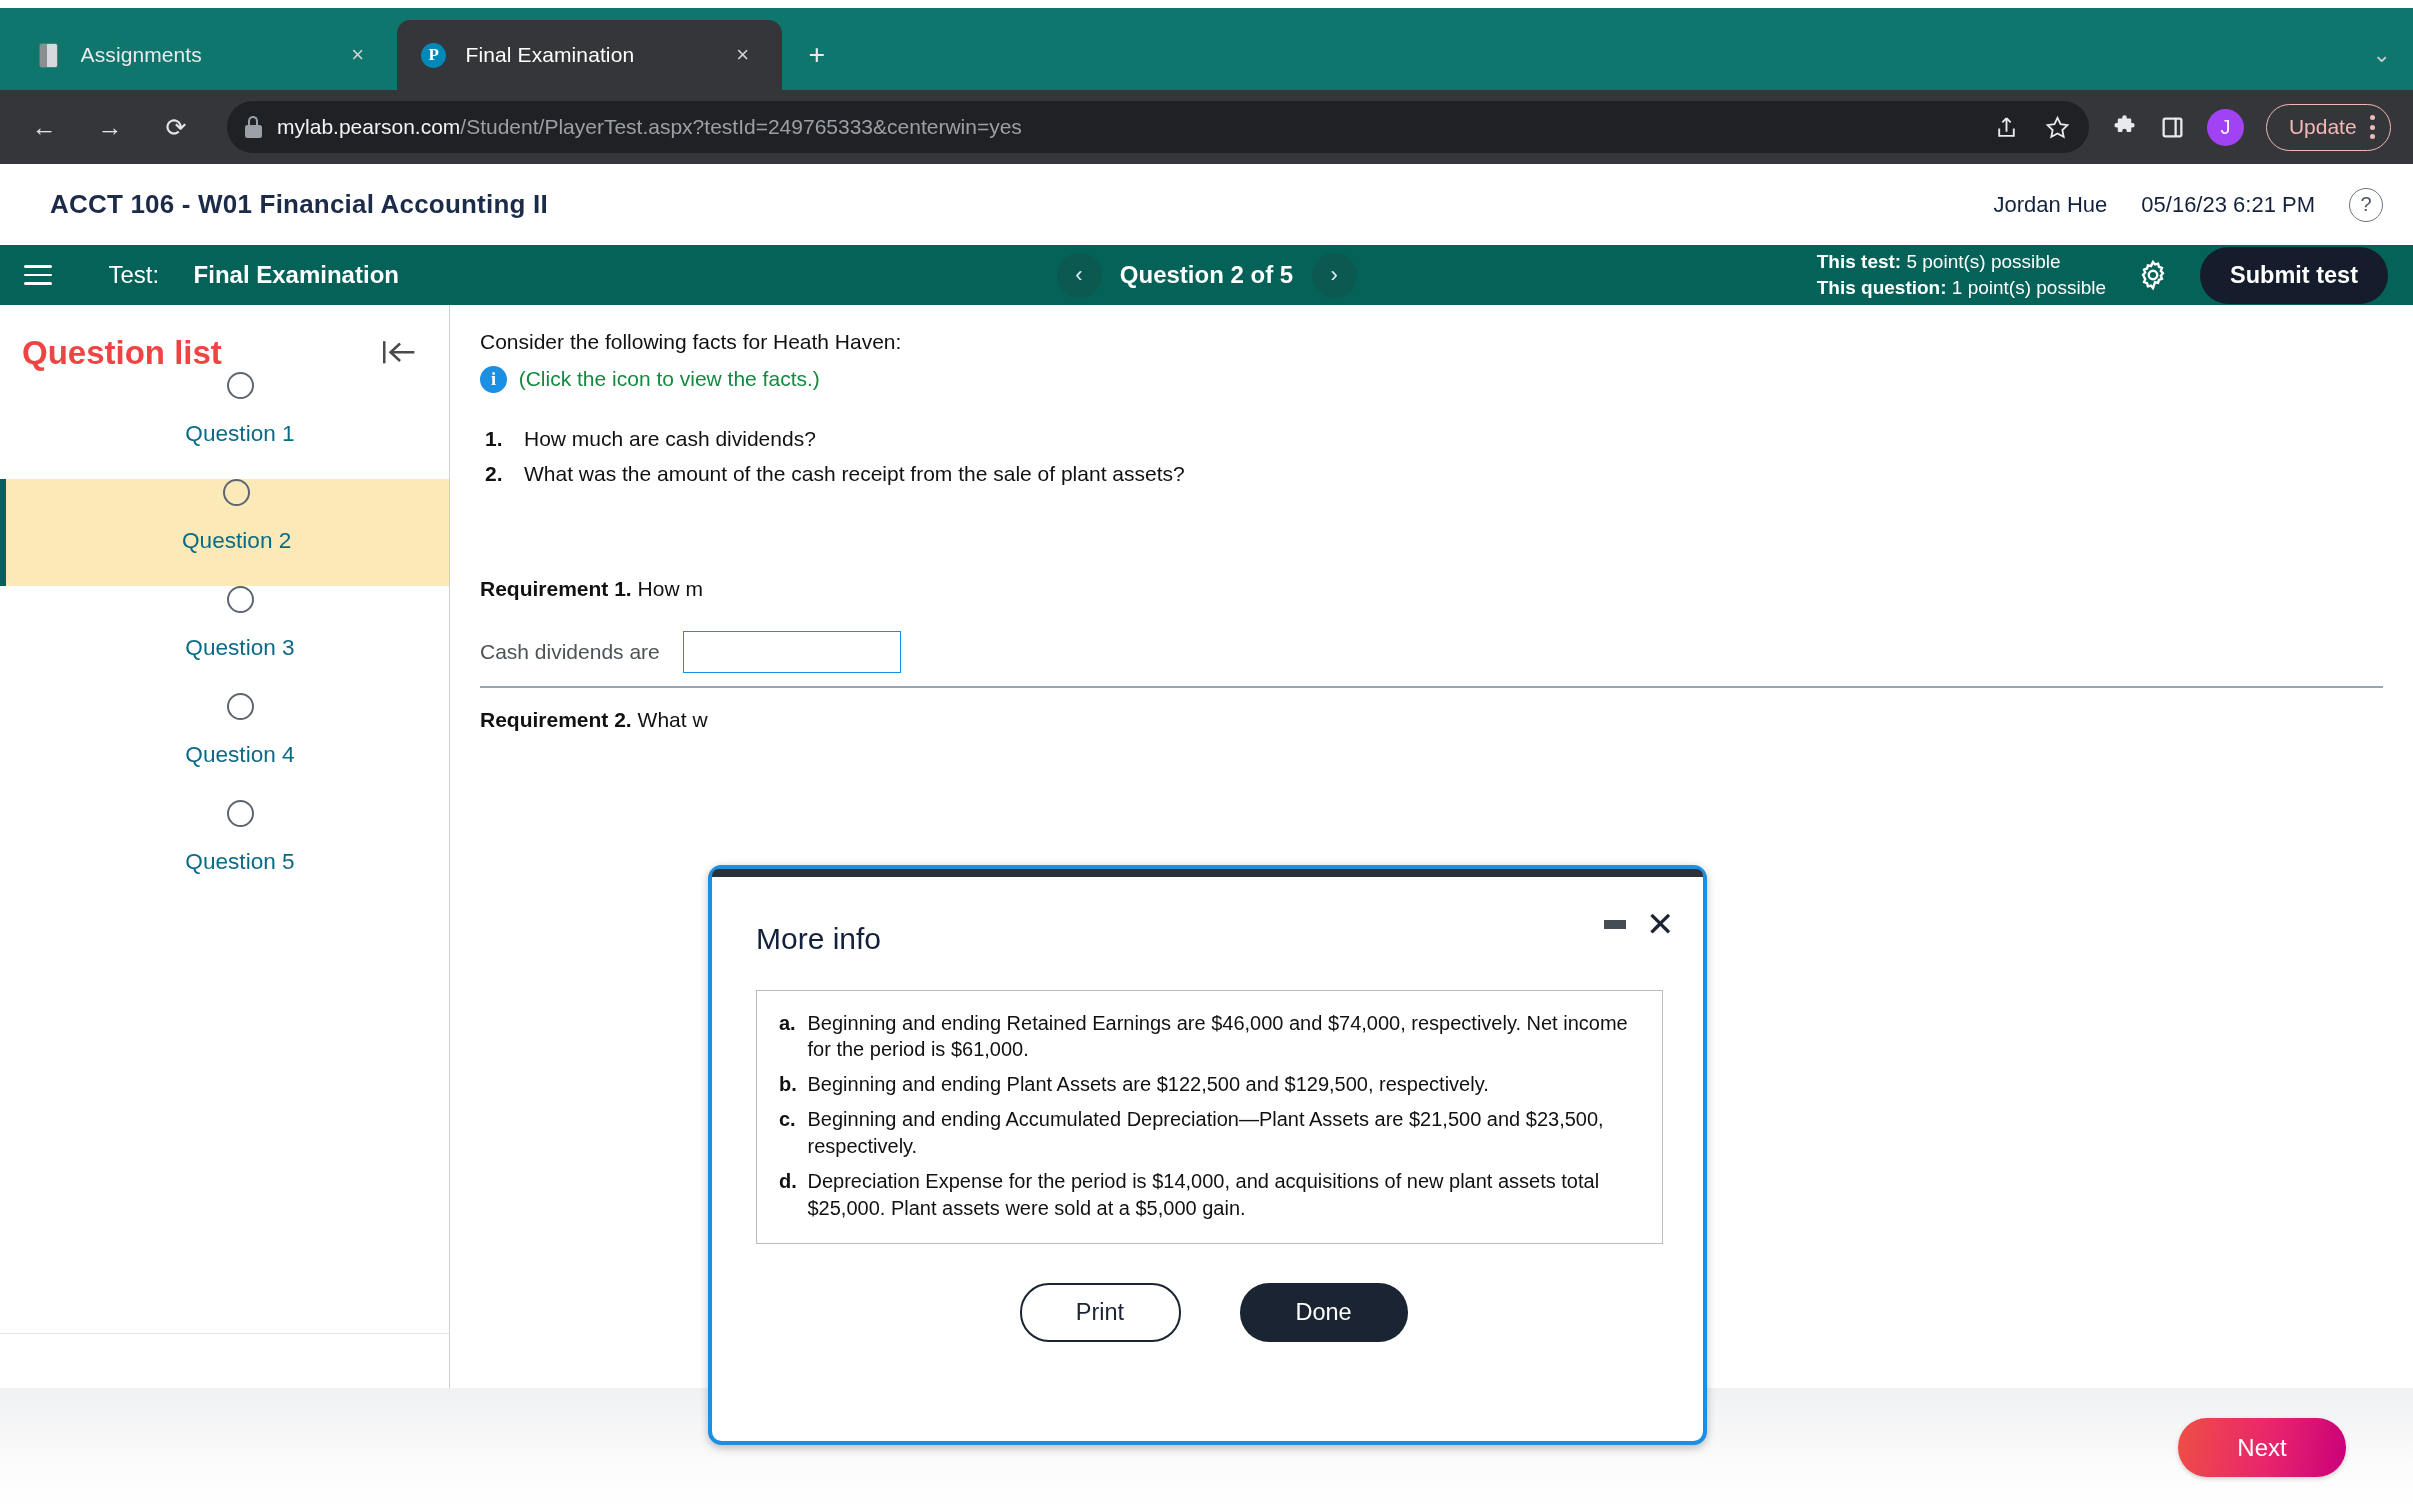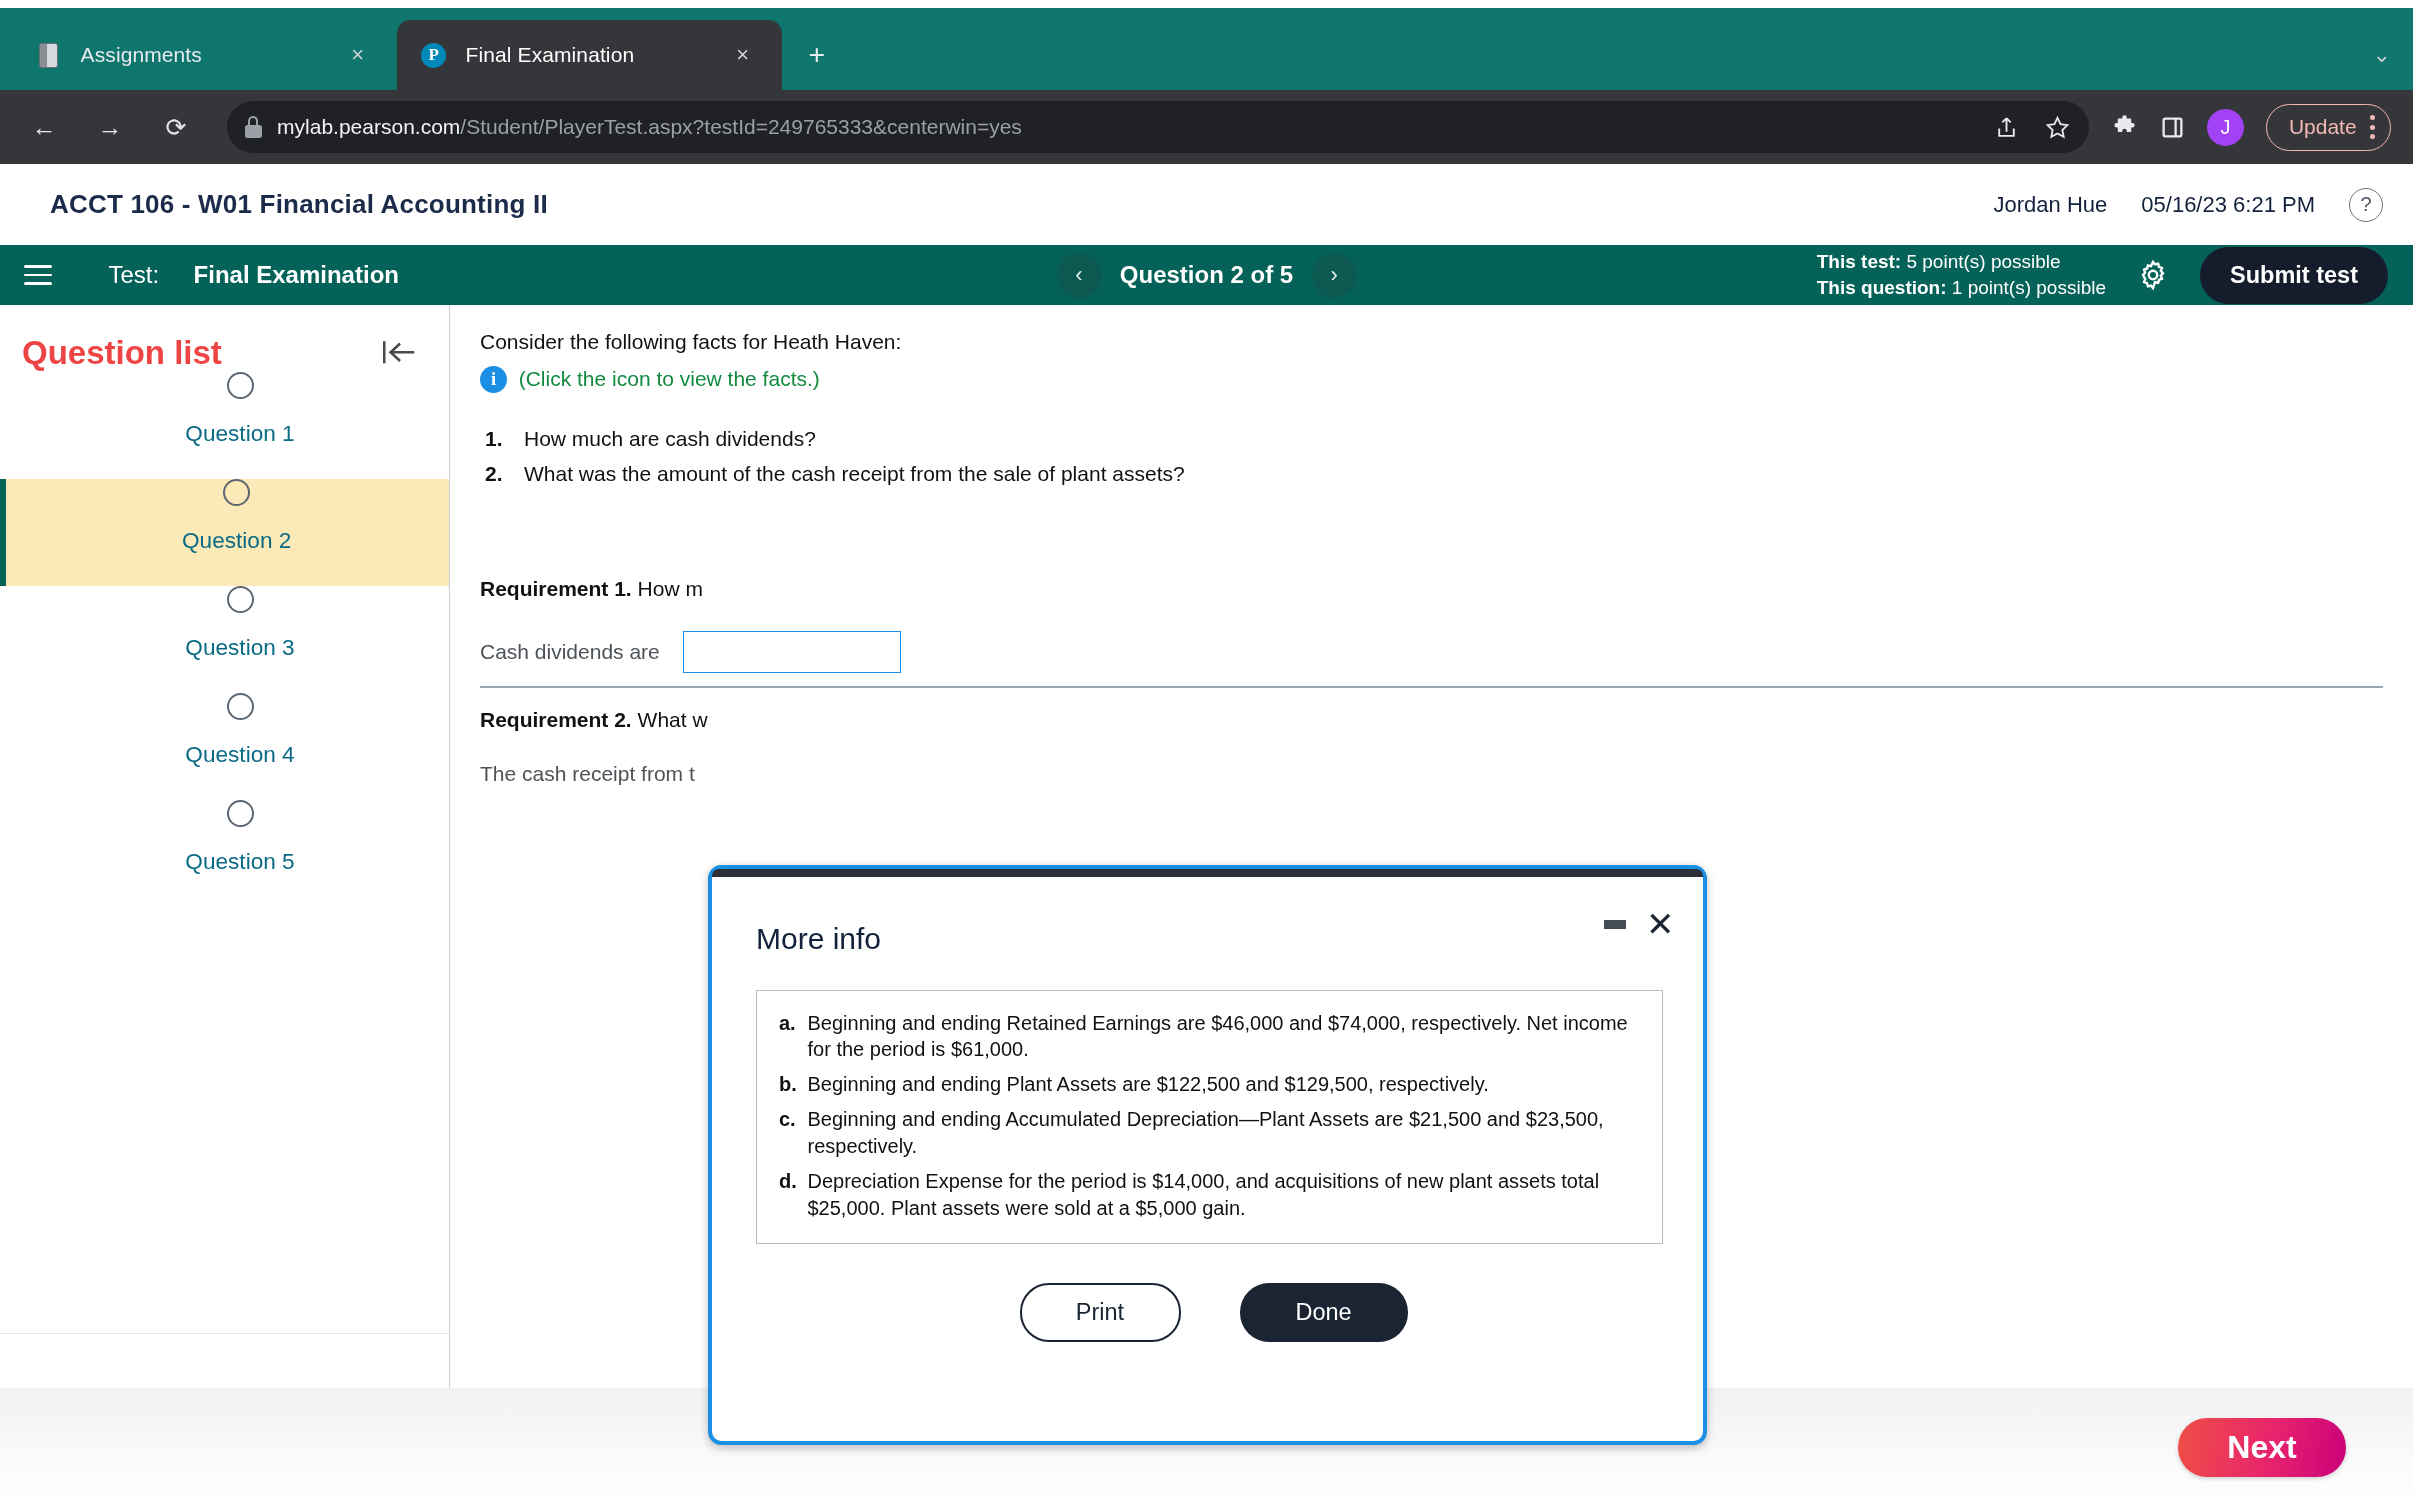--- a/index.html
+++ b/index.html
@@ -339,21 +339,21 @@
     left: 0; right: 0; bottom: 0;
     height: 119px;
     background: linear-gradient(180deg, #f0f1f2 0%, #fbfbfc 65%, #ffffff 100%);
     display: flex; align-items: center; justify-content: flex-end;
     padding-right: 67px;
   }
   .next-btn {
     height: 59px; min-width: 168px;
     border-radius: 29px;
     background: linear-gradient(100deg, #ef4f45 0%, #e8246d 55%, #c9007a 100%);
-    color: #fff; font-size: 32px; font-weight: bold;
+    color: #fff; font-size: 24px; font-weight: normal;
     display: flex; align-items: center; justify-content: center;
     padding: 0 34px;
     box-shadow: 0 1.7px 4.2px rgba(0,0,0,.18);
   }
 </style>
 </head>
 <body>
 
 <div class="browser-chrome">
   <div class="tab-strip">
@@ -533,23 +533,20 @@
         <span>How m</span>
       </div>
       <div class="ans-row">
         <span class="ans-label">Cash dividends are</span>
         <span class="ans-input"></span>
       </div>
       <div class="req-title">
         <b>Requirement 2.</b>
         <span>What w</span>
       </div>
-      <div class="ans-row">
-        <span class="ans-label">The cash receipt from t</span>
-      </div>
     </div>
   </div>
 
   <div class="modal">
     <div class="modal-topbar"></div>
     <div class="modal-head">
       <span class="modal-title">More info</span>
       <span class="modal-ctrls">
         <span class="min-btn"></span>
         <span class="close-btn">✕</span>

